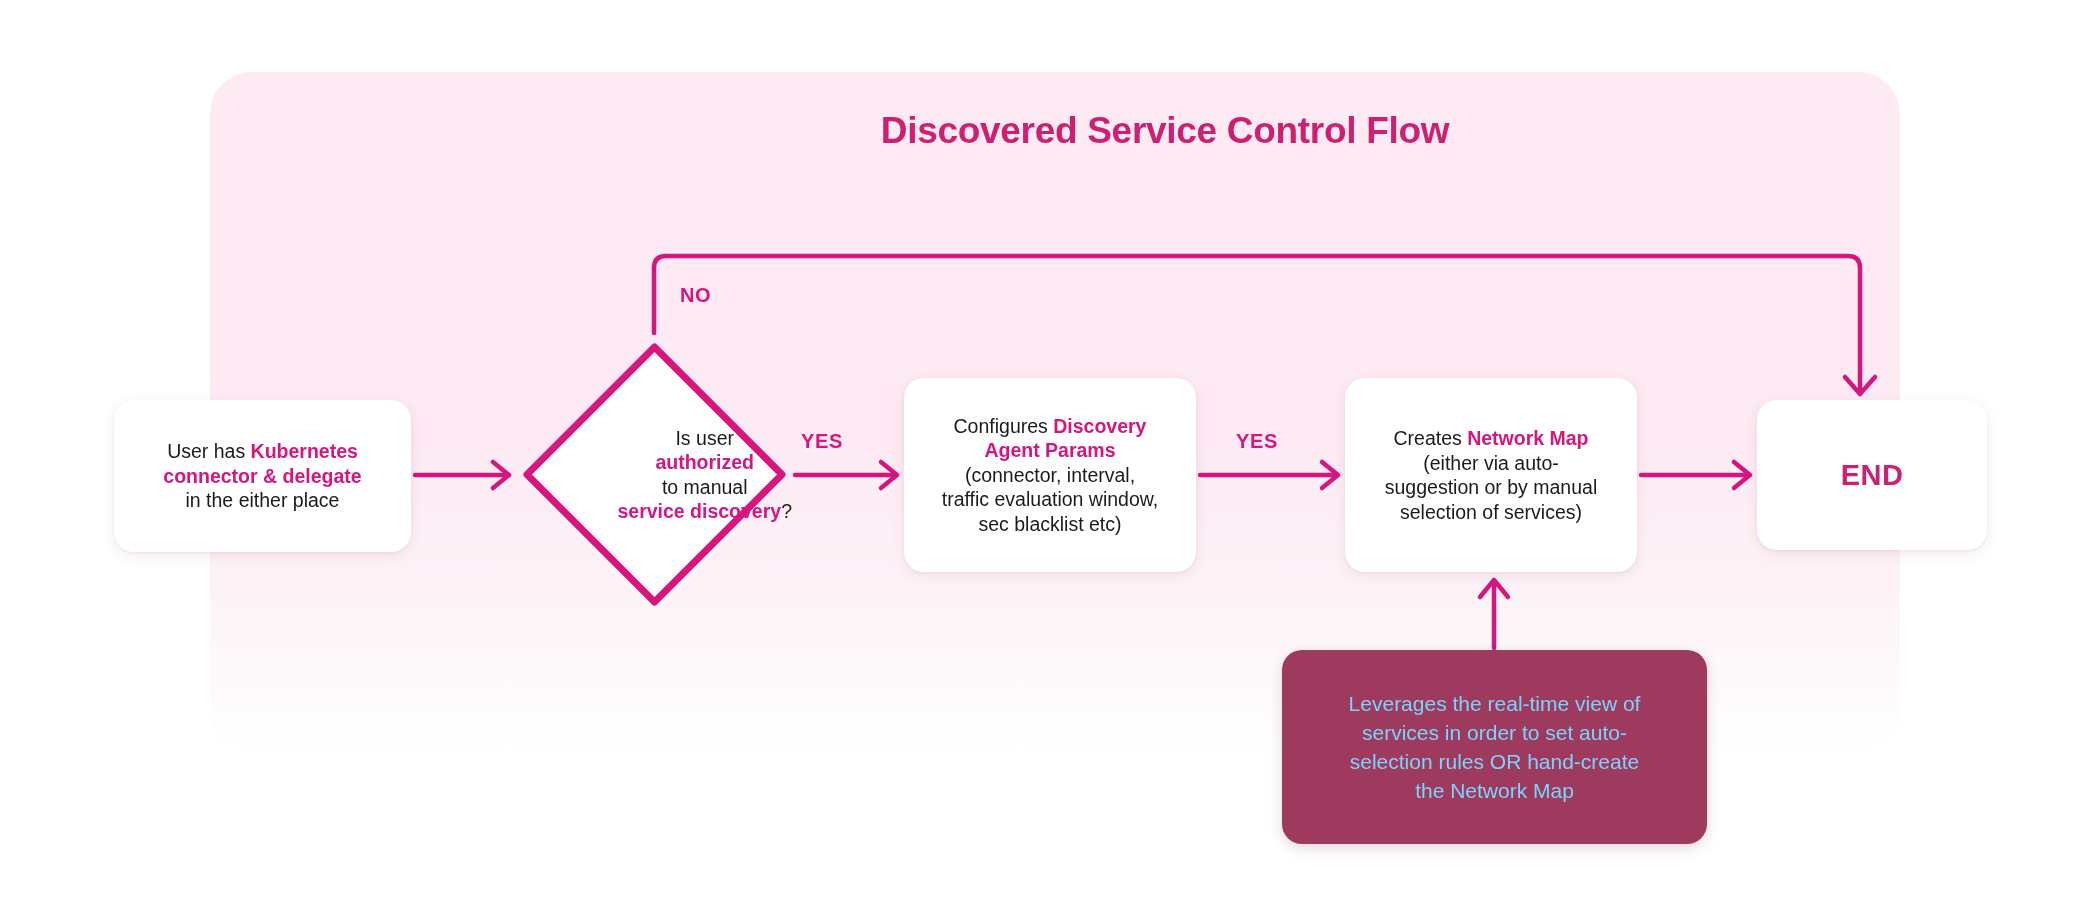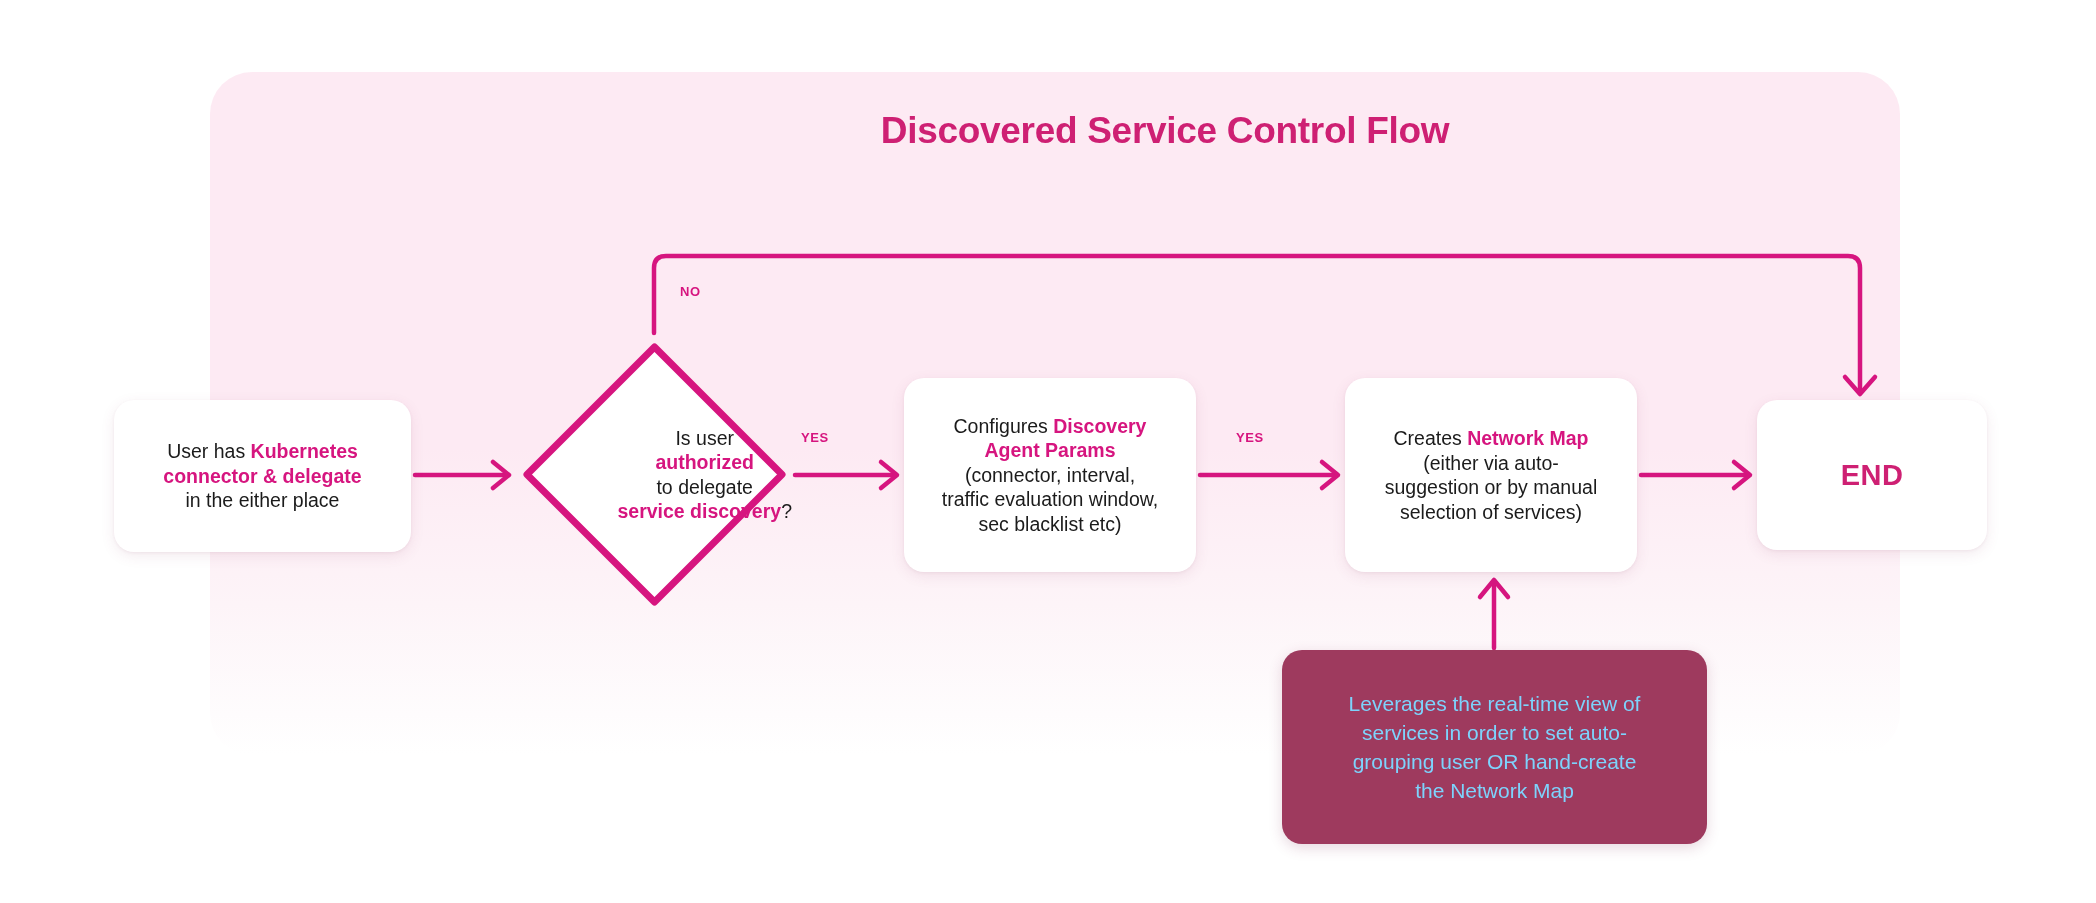--- a/index.html
+++ b/index.html
@@ -120,21 +120,21 @@
   
   #edges {
     position: absolute;
     left: 0; top: 0;
     width: 2096px; height: 903px;
     pointer-events: none;
   }
   
   .edge-label {
     position: absolute;
-    font-size: 13px;
+    font-size: 20px;
     font-weight: bold;
     color: #d6157f;
     letter-spacing: 0.6px;
   }
   #label-no  { left: 680px;  top: 284px; }
   #label-yes1{ left: 801px;  top: 430px; }
   #label-yes2{ left: 1236px; top: 430px; }
 </style>
 </head>
 <body>
@@ -181,21 +181,21 @@
   </div>
 
   <div id="node-decision">
     <svg class="dia-svg" viewBox="0 0 275 275" xmlns="http://www.w3.org/2000/svg">
       <path d="M 137.5 10 L 265 137.5 L 137.5 265 L 10 137.5 Z" fill="#ffffff" stroke="#d6157f" stroke-width="7" stroke-linejoin="round"></path>
     </svg>
     <div class="dia-label">
       <div>
         <span>Is user</span><br>
         <span class="hl">authorized</span><br>
-        <span>to delegate</span><br>
+        <span>to manual</span><br>
         <span class="hl">service discovery</span><span>?</span>
       </div>
     </div>
   </div>
 
   <div class="node" id="node-params">
     <div class="txt">
       <span>Configures </span><span class="hl">Discovery</span><br>
       <span class="hl">Agent Params</span><br>
       <span>(connector, interval,</span><br>
@@ -214,18 +214,18 @@
       <span>(either via auto-</span><br>
       <span>suggestion or by manual</span><br>
       <span>selection of services)</span>
     </div>
   </div>
 
   <div id="node-note">
     <div class="txt">
       <span>Leverages the real-time view of</span><br>
       <span>services in order to set auto-</span><br>
-      <span>grouping user OR hand-create</span><br>
+      <span>selection rules OR hand-create</span><br>
       <span>the Network Map</span>
     </div>
   </div>
 
 </div>
 
 </body></html>

